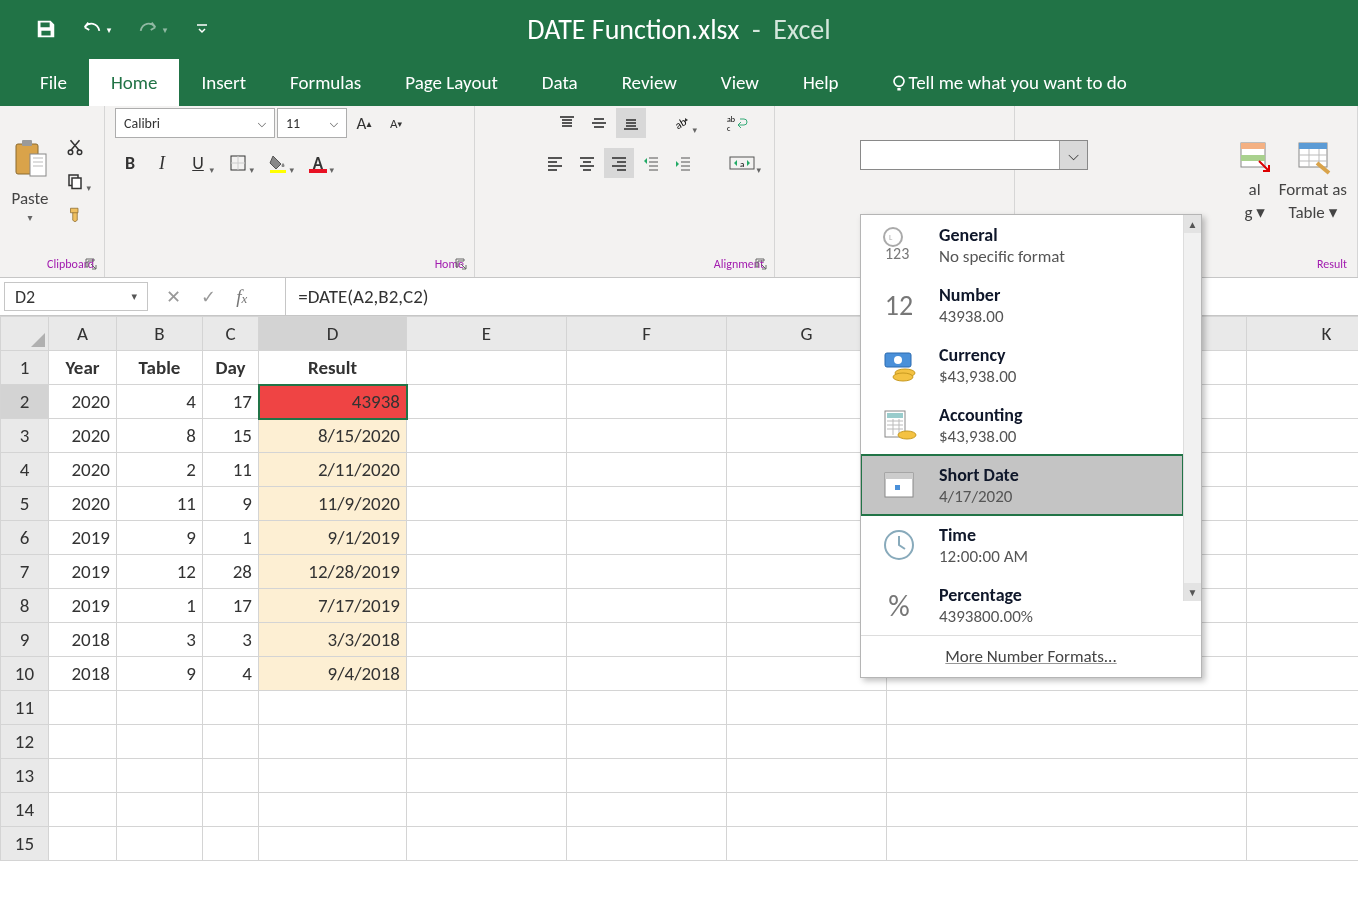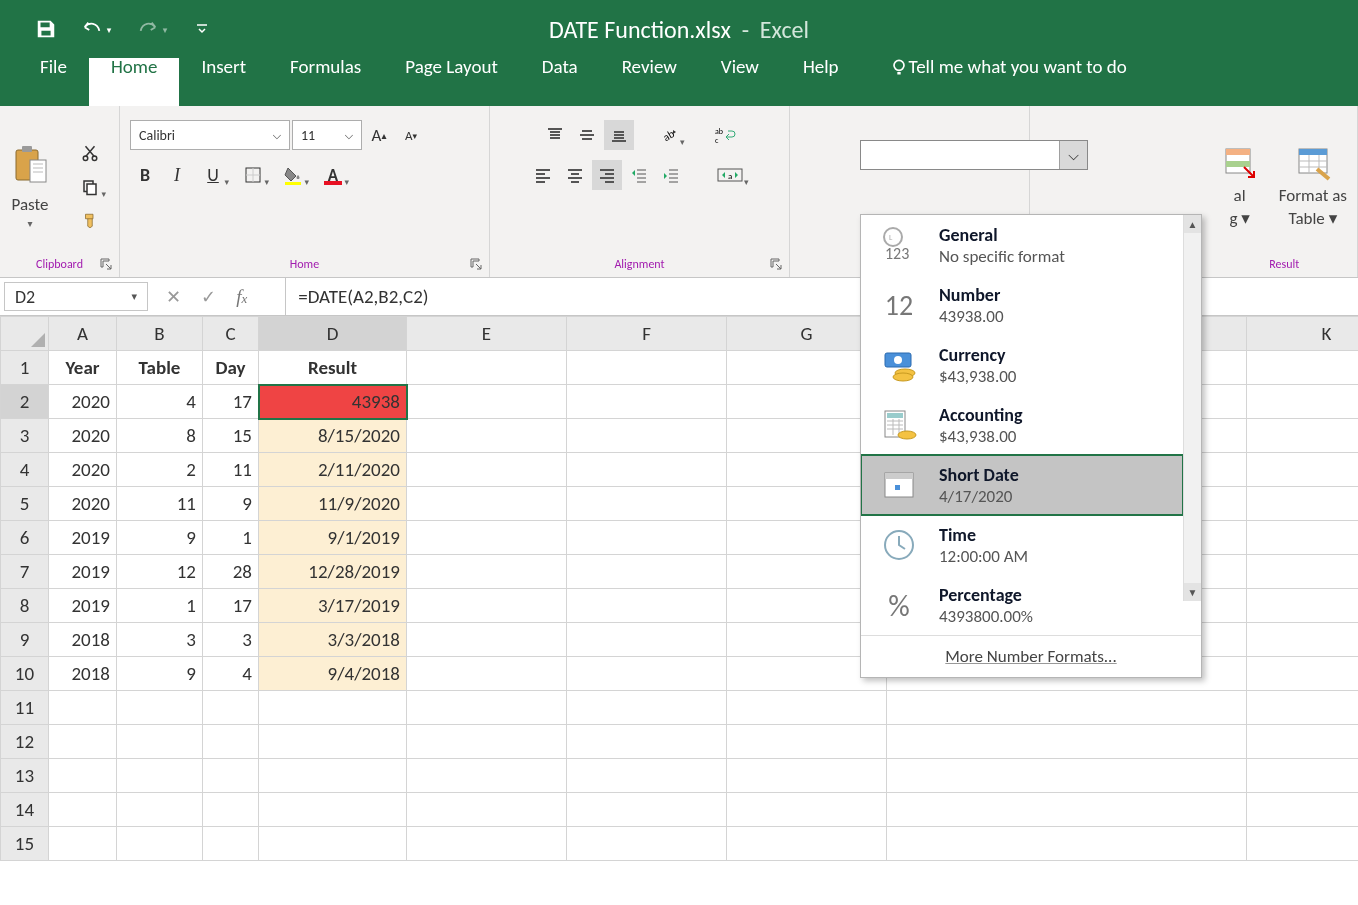--- a/index.html
+++ b/index.html
@@ -32,44 +32,44 @@
   .titlebar {
     background: var(--excel-green);
     height: 58px;
     display: flex;
     align-items: center;
     position: relative;
     color: white;
   }
   .qat { display: flex; align-items: center; gap: 8px; padding-left: 28px; }
   .qat .icon-btn { width: 36px; height: 36px; display:flex;align-items:center;justify-content:center;}
-  .titlebar-title { position:absolute; left:50%; transform:translateX(-50%); font-size:24px; white-space:nowrap;}
+  .titlebar-title { position:absolute; left:50%; transform:translateX(-50%); font-size:28px; white-space:nowrap;}
   .titledim { color:#d3e6db;}
   
   .ribbon-tabs { background: var(--excel-green); height: 48px; display:flex; align-items:flex-end; padding-left:18px;}
-  .ribbon-tab { padding: 12px 22px 28px 22px; color:white; font-size:19px; cursor:pointer;}
+  .ribbon-tab { padding: 12px 22px 12px 22px; color:white; font-size:19px; cursor:pointer;}
   .ribbon-tab.active { background:white; color:var(--excel-green);}
   .tellme { display:flex; align-items:center; margin-left:6px;}
   .bulb { width:20px;height:20px;}
 
   
   .ribbon {
     background: var(--ribbon-bg);
     border-bottom: 1px solid var(--border-gray);
     height: 172px;
     display:flex;
     position:relative;
   }
   .group {
-    display:flex; flex-direction:column; align-items:center;
+    display:flex; flex-direction:column; align-items:flex-end;
     border-right:1px solid #d6d6d6;
-    padding: 14px 10px 2px 10px;
+    padding: 2px 10px 2px 10px;
     height:100%;
   }
-  .group-body { flex:1; display:flex; align-items:center; gap:21px;}
+  .group-body { flex:1; display:flex; align-items:center; gap:6px;}
   .group-label { font-size:12px; color:#a21caf; padding:4px 0;}
   .dlg-launcher { position:absolute; right:6px; bottom:6px; width:14px;height:14px; }
   .bigbtn{display:flex;flex-direction:column;align-items:center;gap:2px;font-size:17px;color:#444;}
   .bigbtn svg{margin-bottom:2px;}
   .col{display:flex;flex-direction:column;gap:4px;align-items:center;}
   .row{display:flex;gap:2px;align-items:center;}
   .smbtn{width:30px;height:30px;display:flex;align-items:center;justify-content:center;border:1px solid transparent;}
   .smbtn.dd{position:relative;width:38px;}
   .smbtn.dd::after{content:"▾";font-size:9px;color:#666;position:absolute;right:2px;bottom:2px;}
   .selbox{border:1px solid #adadad;background:white;height:30px;display:flex;align-items:center;padding:0 8px;justify-content:space-between;}
@@ -509,21 +509,21 @@
           <td></td>
           <td></td>
           <td></td>
           <td></td>
         </tr>
         <tr>
           <th class="">8</th>
     <td>2019</td>
     <td>1</td>
     <td>17</td>
-    <td class="hl">3/17/2019</td>
+    <td class="hl">7/17/2019</td>
     <td></td>
           <td></td>
           <td></td>
           <td></td>
           <td></td>
         </tr>
         <tr>
           <th class="">9</th>
     <td>2018</td>
     <td>3</td>

